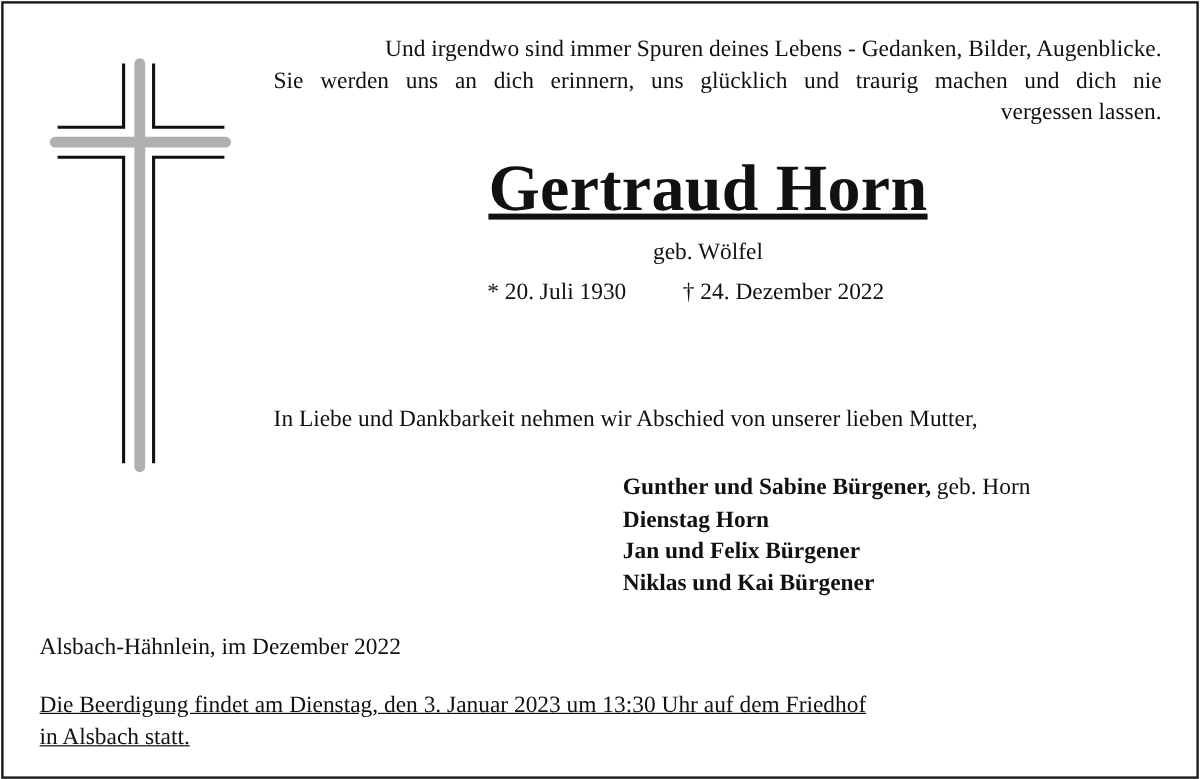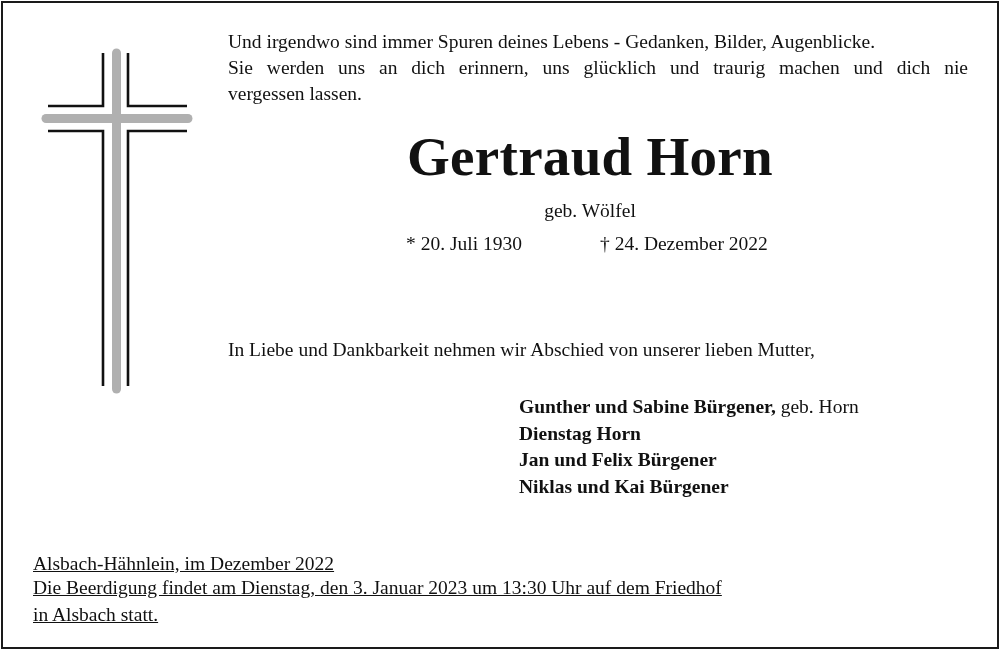--- a/index.html
+++ b/index.html
@@ -39,70 +39,71 @@
   }
   .motto {
     left: 228px;
     top: 29px;
     width: 740px;
     white-space: normal;
   }
   .motto .line {
     display: block;
     white-space: nowrap;
+    text-align: right;
   }
   .motto .justify {
     text-align: justify;
     text-align-last: justify;
     width: 740px;
   }
   .name {
     position: absolute;
     left: 390px;
     top: 122px;
     width: 400px;
     text-align: center;
     font-weight: bold;
     font-size: 55px;
     line-height: 70px;
     letter-spacing: 0.3px;
     white-space: nowrap;
+    text-decoration: underline;
   }
   .maiden {
     left: 440px;
     top: 198px;
     width: 300px;
     text-align: center;
   }
   .birth {
     left: 406px;
     top: 231px;
   }
   .death {
-    left: 600px;
+    left: 569px;
     top: 231px;
   }
   .intro {
     left: 228px;
     top: 308px;
     margin-top: 29px;
   }
   .intro .line { display: block; }
   .family {
     left: 519px;
     top: 394px;
     font-weight: bold;
     line-height: 26.6px;
   }
   .family .line { display: block; }
   .family .light { font-weight: normal; margin-top: 36px; }
   .place {
     left: 33px;
-    top: 551px;
-    text-decoration: underline;
+    top: 527px;
   }
   .funeral {
     left: 33px;
     top: 574px;
     line-height: 27px;
   }
   .funeral .line { display: block; text-decoration: underline; }
 </style>
 </head>
 <body>

